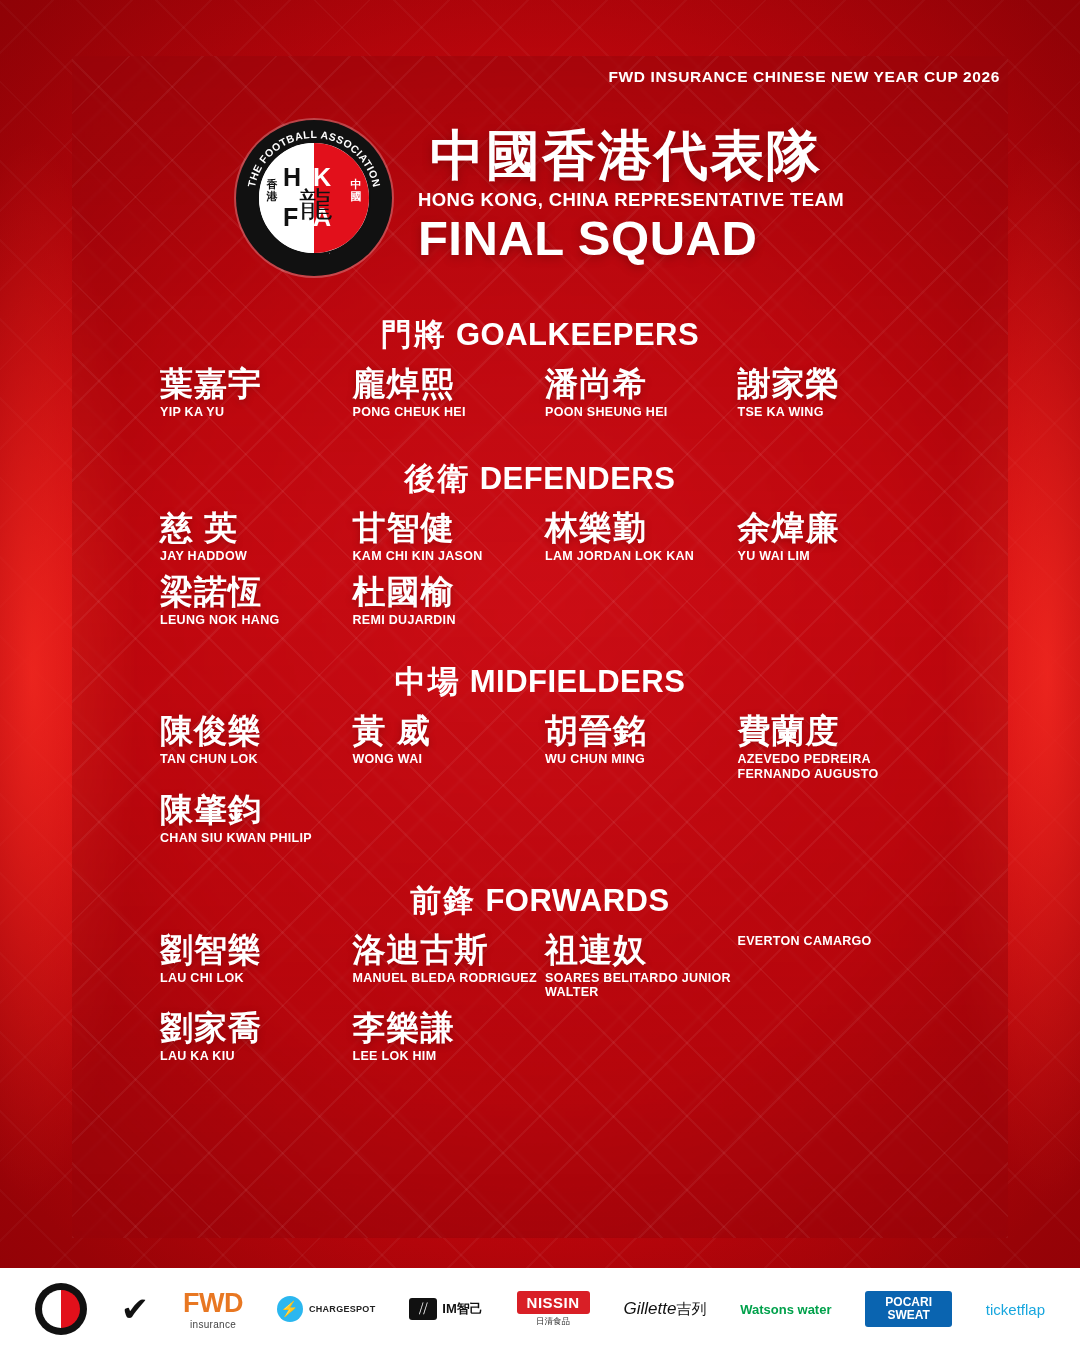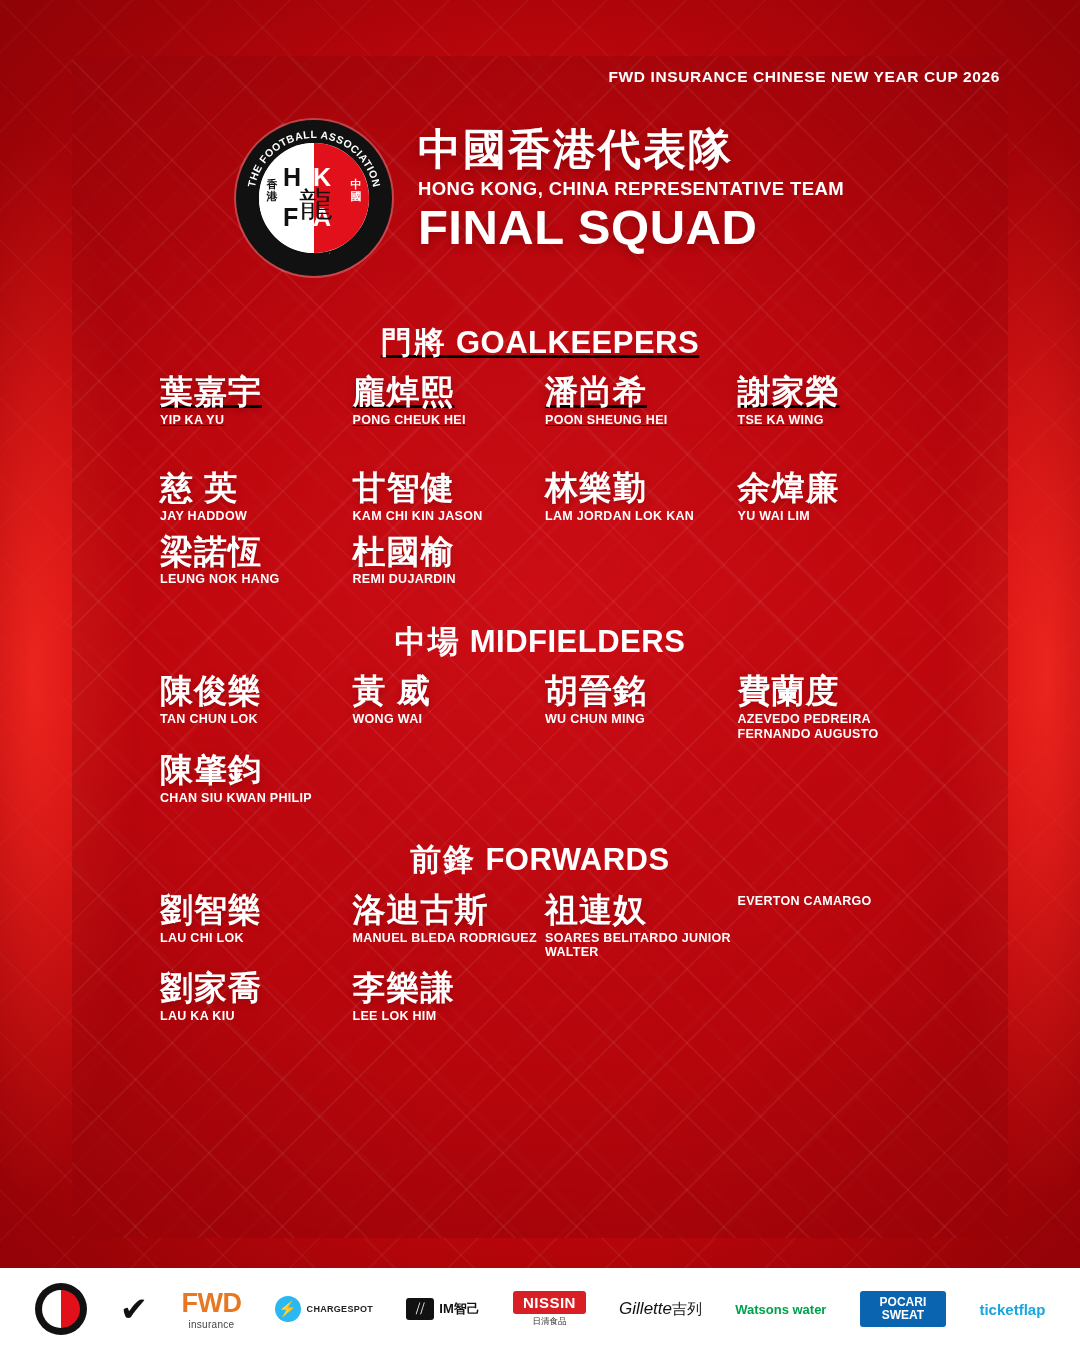--- a/index.html
+++ b/index.html
@@ -101,23 +101,24 @@
     color:#111; font-size:34px; line-height:1; text-align:center;
   }
   #crest svg.arc text {
     font-family:"Liberation Sans", sans-serif;
     font-size:10.5px; font-weight:bold; fill:#fff; letter-spacing:.5px;
   }
 
   
   #titles { padding-top:12px; }
   #title-cn {
-    color:#fff; font-size:43px; font-weight:bold; line-height:1;
+    color:#fff; font-size:54px; font-weight:bold; line-height:1;
     letter-spacing:2px;
     text-shadow:0 3px 10px rgba(90,0,3,.45);
+    margin-left:12px;
   }
   #title-en {
     color:#fff; font-size:18.5px; font-weight:bold; letter-spacing:.4px;
     margin-top:7px;
   }
   #title-squad {
     color:#fff; font-size:49px; font-weight:bold; letter-spacing:.5px;
     line-height:1; margin-top:3px;
     text-shadow:0 3px 10px rgba(90,0,3,.45);
   }
@@ -144,21 +145,21 @@
     font-size:33px; font-weight:bold; line-height:1.12;
     letter-spacing:1px;
     text-shadow:0 2px 7px rgba(90,0,3,.4);
   }
   .p-en {
     font-size:12.5px; font-weight:bold; letter-spacing:.3px;
     line-height:1.18; margin-top:2px;
   }
 
   
-  #sec-gk   { margin-top:8px;text-decoration:underline; }
+  #sec-gk   { margin-top:0; }
   #sec-df   { margin-top:42px; }
   #sec-mf   { margin-top:38px; }
   #sec-fw   { margin-top:38px; }
 
   
   #sponsors {
     position:absolute; left:0; right:0; bottom:0; height:82px;
     background:#fff;
     display:flex; align-items:center; justify-content:space-around;
     padding:0 18px;
@@ -183,21 +184,21 @@
   .sp-im { display:flex; align-items:center; gap:5px; }
   .sp-im .mark { width:28px; height:22px; background:#111; border-radius:3px; color:#fff; font-size:13px; display:flex; align-items:center; justify-content:center; }
   .sp-im .t { font-size:13px; font-weight:bold; color:#111; }
   .sp-nissin { text-align:center; }
   .sp-nissin .box { background:#d91f26; color:#fff; font-size:15px; font-weight:bold; padding:3px 10px; border-radius:3px; letter-spacing:.5px;}
   .sp-nissin .sub { font-size:8.5px; color:#333; margin-top:2px; }
   .sp-gillette { font-size:17px; color:#111; font-style:italic; }
   .sp-gillette .cn { font-style:normal; font-size:15px; }
   .sp-watsons { text-align:center; color:#00a14b; font-size:13px; font-weight:bold; }
   .sp-pocari { text-align:center; background:#0a64b0; color:#fff; padding:5px 20px; border-radius:3px; font-size:12px; font-weight:bold; line-height:1.05; }
-  .sp-ticketflap { color:#17a6de; font-size:15px; font-weight:bold; }
+  .sp-ticketflap { color:#17a6de; font-size:15px; font-weight:normal; }
 </style>
 </head>
 <body>
 
 <div id="bg">
   <div id="bg-diamonds"></div>
   <div id="bg-glowL"></div>
   <div id="bg-glowR"></div>
   <div id="bg-vig"></div>
 </div>
@@ -262,20 +263,21 @@
             <div class="p-cn">潘尚希</div>
             <div class="p-en">POON SHEUNG HEI</div>
           </div>
           <div class="player">
             <div class="p-cn">謝家榮</div>
             <div class="p-en">TSE KA WING</div>
           </div>
         </div>
       </div>
       <div class="section" id="sec-df">
+        <div class="section-head"><span class="cn">後衛</span><span class="en"> DEFENDERS</span></div>
         <div class="players">
           <div class="player">
             <div class="p-cn">慈 英</div>
             <div class="p-en">JAY HADDOW</div>
           </div>
           <div class="player">
             <div class="p-cn">甘智健</div>
             <div class="p-en">KAM CHI KIN JASON</div>
           </div>
           <div class="player">

